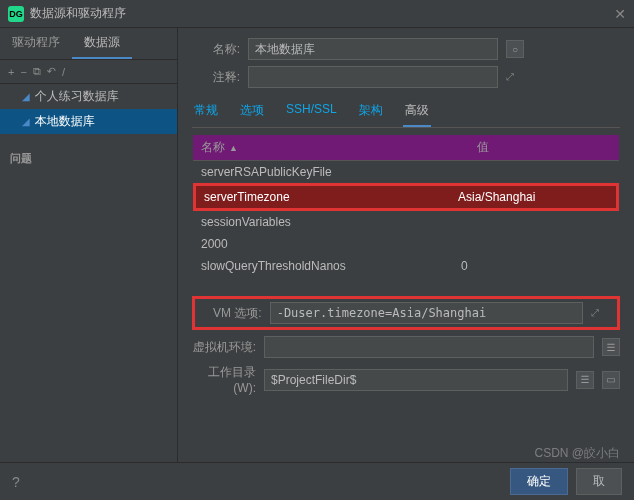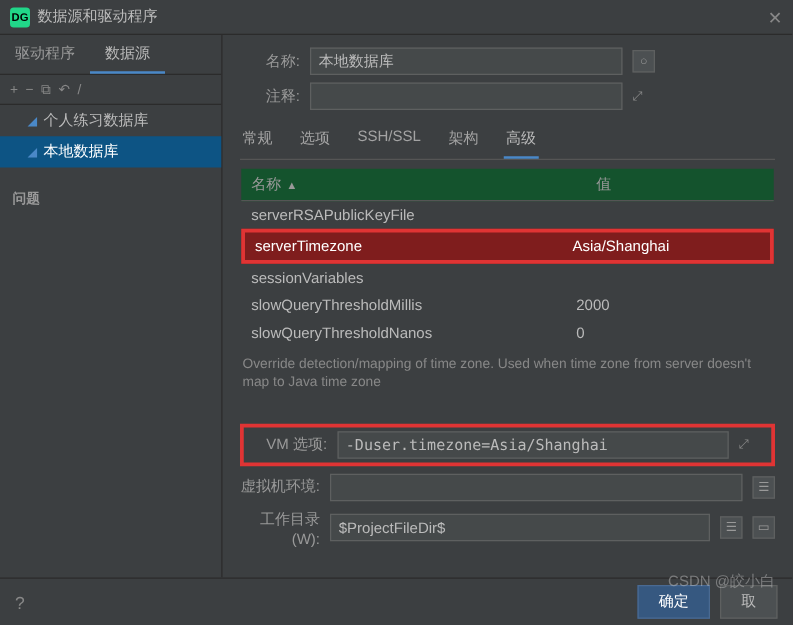--- a/index.html
+++ b/index.html
@@ -19,44 +19,44 @@
 .tree-item { padding: 4px 10px 4px 22px; cursor: pointer; display: flex; align-items: center; gap: 5px; }
 .tree-item.selected { background: #0d5484; color: #fff; }
 .tree-icon { color: #4a88c7; font-size: 10px; }
 .content { flex: 1; padding: 10px 14px; overflow: hidden; position: relative; }
 .form-row { display: flex; align-items: center; margin-bottom: 6px; gap: 8px; }
 .form-row label { width: 48px; text-align: right; color: #999; }
 .text-input { flex: 1; background: #45494a; border: 1px solid #5e6060; color: #bbb; padding: 3px 6px; height: 22px; font-size: 12px; }
 .text-input.wide { width: 250px; flex: 0 0 250px; }
 .sq-btn { width: 18px; height: 18px; border: 1px solid #5e6060; background: #4c5052; color: #999; font-size: 10px; display: flex; align-items: center; justify-content: center; cursor: pointer; }
 .sub-tabs { display: flex; gap: 18px; border-bottom: 1px solid #555; margin: 10px 0 6px; }
-.sub-tab { padding: 4px 2px 6px; cursor: pointer; color: #a3a3a3; }
+.sub-tab { padding: 4px 2px 6px; cursor: pointer; color: #0ea5e9; }
 .sub-tab.active { color: #bbb; border-bottom: 2px solid #4a88c7; }
 .table-wrap { border: 1px solid transparent; }
-.table-head { display: flex; background: #14532d; border-bottom: 1px solid #555; }
+.table-head { display: flex; background: #701a75; border-bottom: 1px solid #555; }
 .th { padding: 4px 8px; color: #999; }
 .th.name { flex: 1; display: flex; align-items: center; gap: 4px; }
 .th.val { width: 150px; }
 .tr { display: flex; padding: 4px 8px; }
 .tr .td1 { flex: 1; }
 .tr .td2 { width: 150px; }
 .tr.highlighted { background: #7f1d1d; color: #fff; }
 .red-box { border: 3px solid #e03434; }
 .help-text { color: #888; font-size: 11px; padding: 6px 2px; line-height: 1.4; }
 .vm-block { border: 3px solid #e03434; display: flex; align-items: center; padding: 3px 18px; margin-top: 18px; gap: 8px; }
 .vm-block label { color: #999; white-space: nowrap; }
 .mono-input { flex: 1; background: #45494a; border: 1px solid #5e6060; color: #bbb; padding: 3px 6px; font-family: Consolas, monospace; font-size: 12px; height: 22px; }
 .expand-icon { color: #888; font-size: 10px; cursor: pointer; }
 .other-h { margin-top: 10px; color: #999; }
 .bottom-bar { position: absolute; bottom: 0; left: 0; right: 0; height: 38px; background: #3c3f41; border-top: 1px solid #2b2b2b; display: flex; align-items: center; justify-content: space-between; padding: 0 12px; }
 .bottom-right { display: flex; gap: 8px; }
 .btn { background: #4c5052; border: 1px solid #5e6060; color: #bbb; padding: 4px 16px; cursor: pointer; font-size: 12px; }
 .btn.primary { background: #365880; border-color: #4a6a92; color: #fff; }
 .help-q { color: #888; font-size: 14px; cursor: pointer; }
-.watermark { position: absolute; bottom: 26px; right: 14px; color: rgba(200,200,200,0.45); font-size: 12px; pointer-events: none; }
+.watermark { position: absolute; bottom: 38px; right: 14px; color: rgba(200,200,200,0.45); font-size: 12px; pointer-events: none; }
 </style>
 </head>
 <body>
 
 <div class="titlebar">
   <div class="titlebar-left">
     <div class="dg-icon">DG</div>
     <span>数据源和驱动程序</span>
   </div>
   <span class="close-x">✕</span>
@@ -120,29 +120,27 @@
       </div>
       <div class="tr highlighted red-box">
         <div class="td1">serverTimezone</div>
           <div class="td2">Asia/Shanghai</div>
       </div>
       <div class="tr">
         <div class="td1">sessionVariables</div>
           <div class="td2"></div>
       </div>
       <div class="tr">
-        <div class="td1">slowQueryThresholdMillis</div>
           <div class="td2">2000</div>
       </div>
       <div class="tr">
         <div class="td1">slowQueryThresholdNanos</div>
           <div class="td2">0</div>
       </div>
     </div>
-    <div class="help-text">Override detection/mapping of time zone. Used when time zone from server doesn't map to Java time zone</div>
 
     <div class="vm-block">
       <label>VM 选项:</label>
       <input class="mono-input" value="-Duser.timezone=Asia/Shanghai" style="">
       <span class="expand-icon">⤢</span>
     </div>
 
     <div class="form-row" style="margin-top:6px">
       <label style="width:64px">虚拟机环境:</label>
       <input class="text-input" value="" style="">

